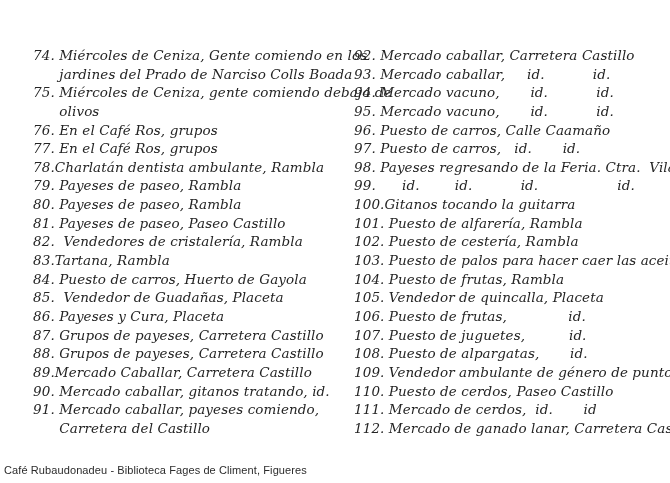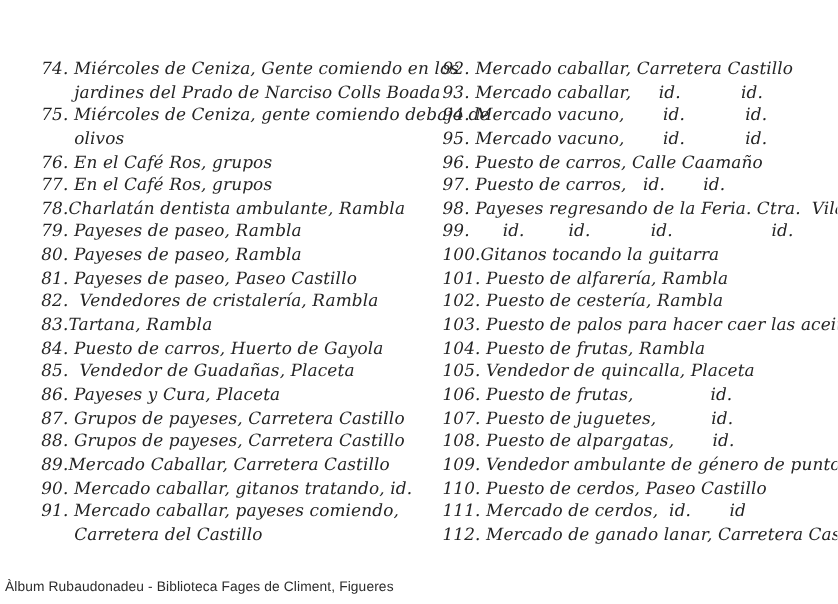--- a/index.html
+++ b/index.html
@@ -40,14 +40,14 @@
     color: #2b2b2b;
     letter-spacing: 0.1px;
   }
 </style>
 </head>
 <body>
 
 <div class="page">
   <div class="catalog-column left"><div class="catalog-line">74. Miércoles de Ceniza, Gente comiendo en los</div><div class="catalog-line">      jardines del Prado de Narciso Colls Boada</div><div class="catalog-line">75. Miércoles de Ceniza, gente comiendo debajo de</div><div class="catalog-line">      olivos</div><div class="catalog-line">76. En el Café Ros, grupos</div><div class="catalog-line">77. En el Café Ros, grupos</div><div class="catalog-line">78.Charlatán dentista ambulante, Rambla</div><div class="catalog-line">79. Payeses de paseo, Rambla</div><div class="catalog-line">80. Payeses de paseo, Rambla</div><div class="catalog-line">81. Payeses de paseo, Paseo Castillo</div><div class="catalog-line">82.  Vendedores de cristalería, Rambla</div><div class="catalog-line">83.Tartana, Rambla</div><div class="catalog-line">84. Puesto de carros, Huerto de Gayola</div><div class="catalog-line">85.  Vendedor de Guadañas, Placeta</div><div class="catalog-line">86. Payeses y Cura, Placeta</div><div class="catalog-line">87. Grupos de payeses, Carretera Castillo</div><div class="catalog-line">88. Grupos de payeses, Carretera Castillo</div><div class="catalog-line">89.Mercado Caballar, Carretera Castillo</div><div class="catalog-line">90. Mercado caballar, gitanos tratando, id.</div><div class="catalog-line">91. Mercado caballar, payeses comiendo,</div><div class="catalog-line">      Carretera del Castillo</div></div>
   <div class="catalog-column right"><div class="catalog-line">92. Mercado caballar, Carretera Castillo</div><div class="catalog-line">93. Mercado caballar,     id.           id.</div><div class="catalog-line">94. Mercado vacuno,       id.           id.</div><div class="catalog-line">95. Mercado vacuno,       id.           id.</div><div class="catalog-line">96. Puesto de carros, Calle Caamaño</div><div class="catalog-line">97. Puesto de carros,   id.       id.</div><div class="catalog-line">98. Payeses regresando de la Feria. Ctra.  Vilafant</div><div class="catalog-line">99.      id.        id.           id.                  id.</div><div class="catalog-line">100.Gitanos tocando la guitarra</div><div class="catalog-line">101. Puesto de alfarería, Rambla</div><div class="catalog-line">102. Puesto de cestería, Rambla</div><div class="catalog-line">103. Puesto de palos para hacer caer las aceitunas</div><div class="catalog-line">104. Puesto de frutas, Rambla</div><div class="catalog-line">105. Vendedor de quincalla, Placeta</div><div class="catalog-line">106. Puesto de frutas,              id.</div><div class="catalog-line">107. Puesto de juguetes,          id.</div><div class="catalog-line">108. Puesto de alpargatas,       id.</div><div class="catalog-line">109. Vendedor ambulante de género de punto</div><div class="catalog-line">110. Puesto de cerdos, Paseo Castillo</div><div class="catalog-line">111. Mercado de cerdos,  id.       id</div><div class="catalog-line">112. Mercado de ganado lanar, Carretera Castillo</div></div>
-  <div class="caption">Àlbum Rubaudonadeu - Biblioteca Fages de Climent, Figueres</div>
+  <div class="caption">Café Rubaudonadeu - Biblioteca Fages de Climent, Figueres</div>
 </div>
 
 </body></html>

